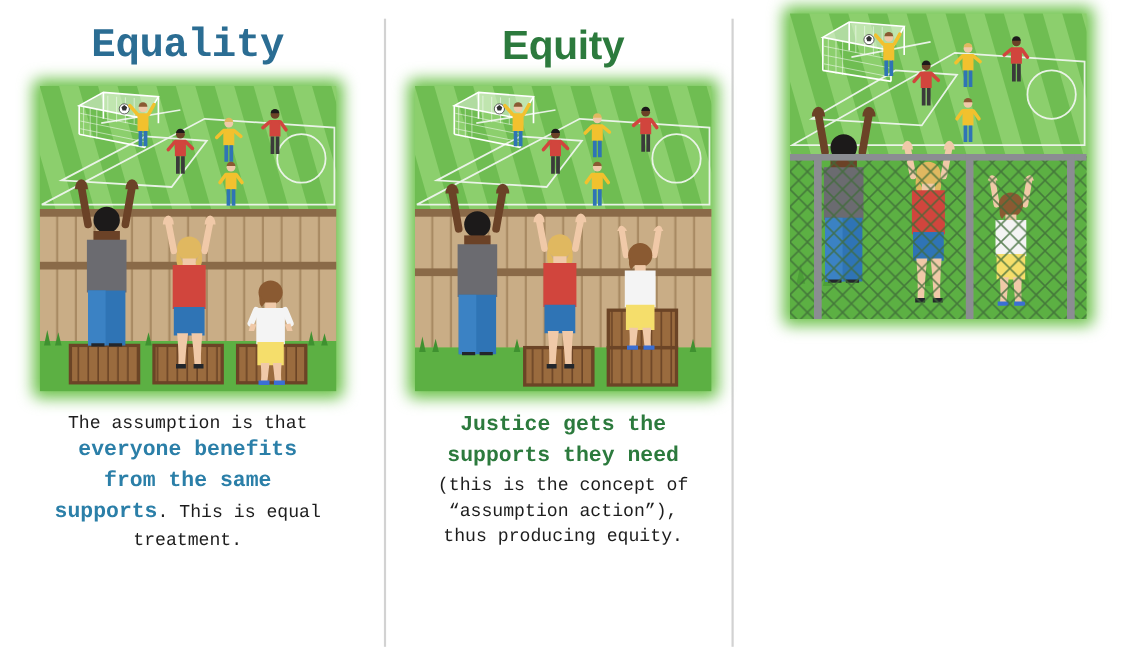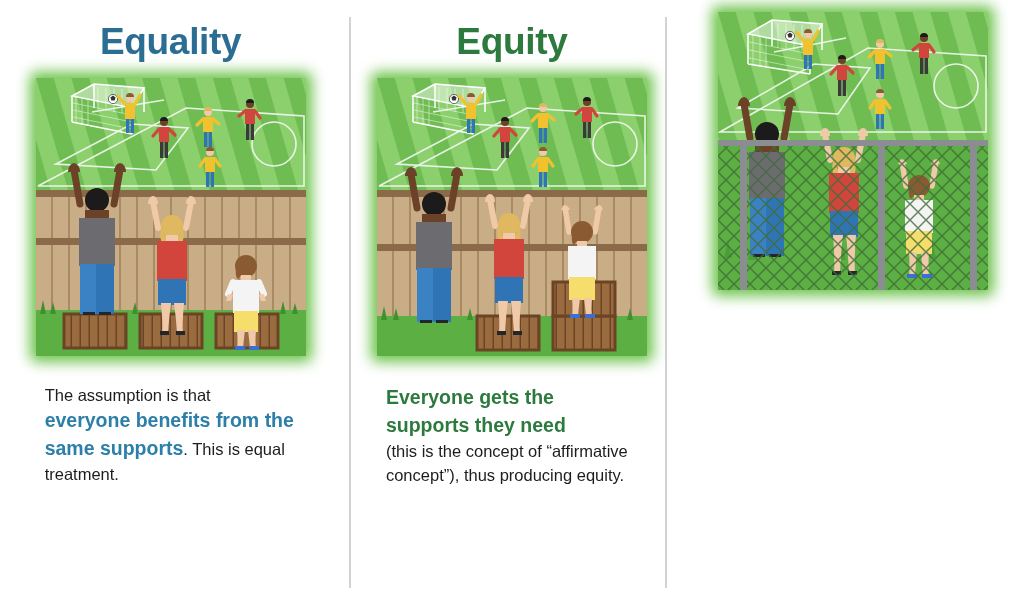--- a/index.html
+++ b/index.html
@@ -8,32 +8,32 @@
     font-family:"Liberation Sans", sans-serif;
     overflow:hidden;position:relative;
   }
   .board{position:relative;width:1024px;height:606px;display:flex;}
   .panel{position:relative;width:341.3px;height:606px;display:flex;flex-direction:column;align-items:center;}
   .divider{position:absolute;top:17px;width:2px;height:571px;background:#d2d2d2;}
   #div1{left:349px;}
   #div2{left:665px;}
 
   .title{font-size:37px;font-weight:bold;letter-spacing:-0.3px;margin-top:18px;height:48px;line-height:48px;}
-  .t-equality{color:#2b6d93;}
+  .t-equality{color:#2b6d93;font-family:Liberation Mono, monospace;}
   .t-equity{color:#2c7a3d;}
   .t-justice{color:#c0392b;}
 
   
   .illus-wrap{position:relative;width:282px;height:290px;margin-top:6px;}
   .glow{position:absolute;inset:0;background:#6cc24a;filter:blur(7px);border-radius:6px;}
   .illus{position:absolute;left:6px;top:6px;width:270px;height:278px;overflow:hidden;}
   svg{display:block;}
 
   
-  .caption{width:252px;margin-top:22px;font-size:16.5px;line-height:1.42;color:#1d1d1d;}
+  .caption{width:252px;margin-top:11px;text-align:center;font-size:16.5px;line-height:1.42;color:#1d1d1d;font-family:Liberation Mono, monospace;}
   .caption .hl-blue{color:#2b7fa8;font-weight:bold;font-size:19.5px;}
   .caption .hl-green{color:#2c7a3d;font-weight:bold;font-size:19.5px;}
   .caption .hl-red{color:#c0392b;font-weight:bold;font-size:19.5px;}
   .cap-equity .lead{display:block;margin-bottom:1px;}
   .cap-justice{width:272px;}
 </style>
 </head>
 <body>
 
 <div class="board">
@@ -333,21 +333,21 @@
             <path d="M6 69 h26 v23 h-26 z" fill="#f5de6b"></path>
             <path d="M9 90 q1 12 0 18 h6 q1 -10 2 -18 z" fill="#f0c9a8"></path>
             <path d="M21 90 q1 8 2 18 h6 q-1 -6 0 -18 z" fill="#f0c9a8"></path>
             <path d="M7 106 h10 v4 h-10 z M22 106 h10 v4 h-10 z" fill="#3b6fd4"></path>
           </g>
         </svg>
       </div>
     </div>
 
     <div class="caption cap-equity">
-      <span class="hl-green lead">Everyone gets the supports they need</span><span>(this is the concept of “affirmative concept”), thus producing equity.</span>
+      <span class="hl-green lead">Justice gets the supports they need</span><span>(this is the concept of “assumption action”), thus producing equity.</span>
     </div>
   </div>
 
   <div class="panel">
 
     <div class="illus-wrap">
       <div class="glow"></div>
       <div class="illus">
         <svg width="270" height="278" viewBox="0 0 270 278">
           <defs>

